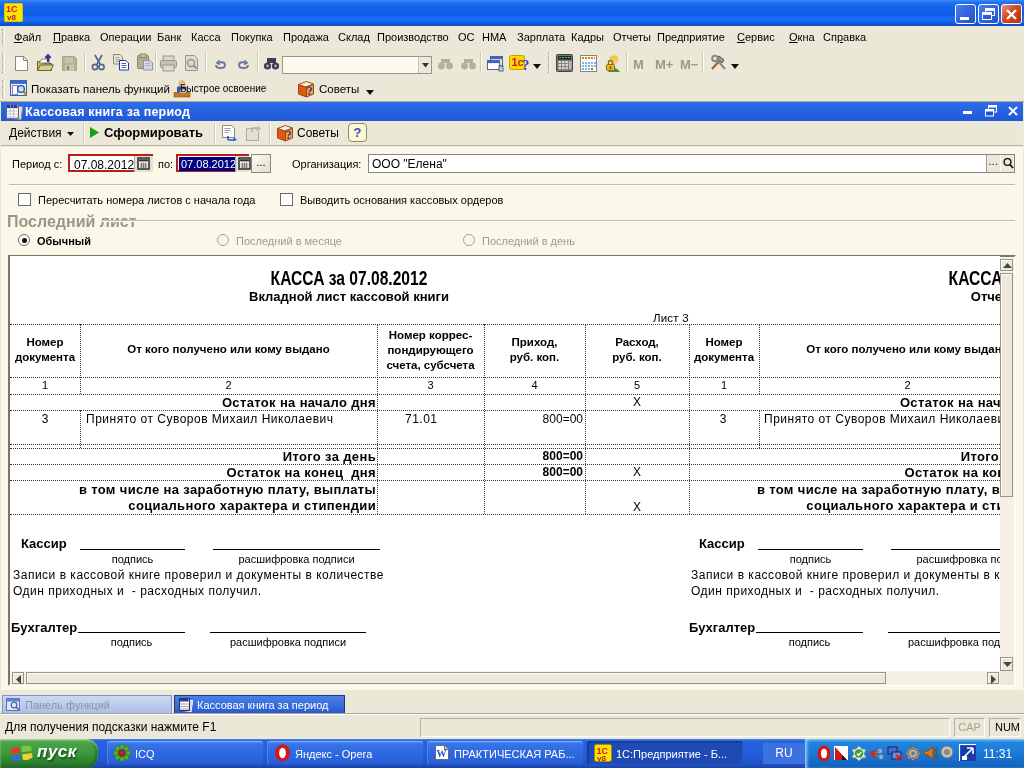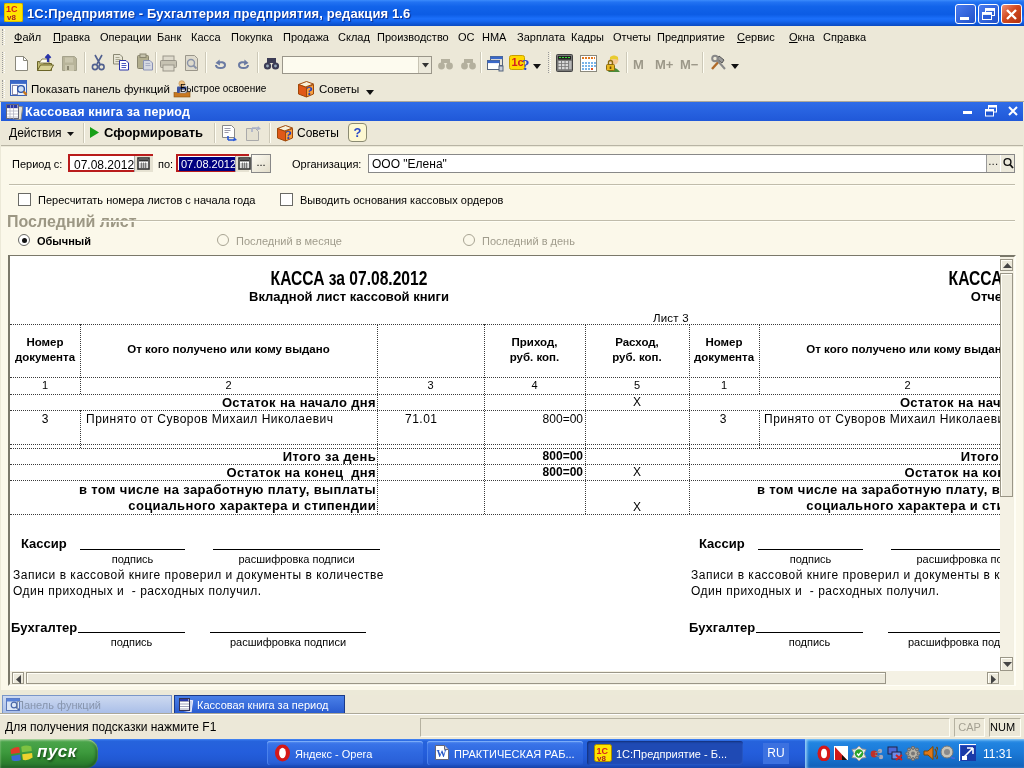--- a/index.html
+++ b/index.html
@@ -43,21 +43,20 @@
 </style></head>
 <body>
 <div id="scr">
 
 <div class="a" id="tbar">
  <svg class="a" style="left:4px;top:3px" width="19" height="19">
         <rect x="0" y="0" width="19" height="19" rx="2" fill="#ffe400" stroke="#b89a00"></rect>
         <text x="2" y="9" font-size="9" font-weight="bold" fill="#d42020" font-family="Liberation Sans">1C</text>
         <text x="3" y="17" font-size="8" font-weight="bold" fill="#a82424" font-family="Liberation Sans">v8</text>
       </svg>
- <div class="a ttl">1С:Предприятие - Бухгалтерия предприятия, редакция 1.6</div>
  <div class="a capbtn" style="left:955px;background:linear-gradient(135deg,#4a7cf0,#2050c8)">
         <div class="a" style="left:4px;top:12px;width:9px;height:3px;background:#fff"></div>
       </div>
  <div class="a capbtn" style="left:978px;background:linear-gradient(135deg,#4a7cf0,#2050c8)">
   <svg class="a" style="left:3px;top:3px" width="13" height="13">
           <rect x="3.5" y="0.5" width="9" height="7" fill="none" stroke="#fff"></rect>
           <rect x="3.5" y="0.5" width="9" height="2.4" fill="#fff"></rect>
           <rect x="0.5" y="4.5" width="9" height="7" fill="#2a5cd8" stroke="#fff"></rect>
           <rect x="0.5" y="4.5" width="9" height="2.4" fill="#fff"></rect>
         </svg>
@@ -422,20 +421,23 @@
 <div class="a dv" style="left:749px;top:68px;height:70px"></div>
 <div class="a dv" style="left:749px;top:154px;height:38px"></div>
 <div class="a rb" style="left:139px;top:11px;width:400px;text-align:center;font-size:20px;transform:scaleX(.78)">КАССА за 07.08.2012</div>
 <div class="a rb" style="left:817px;top:11px;width:400px;text-align:center;font-size:20px;transform:scaleX(.78)">КАССА за 07.08.2012</div>
 <div class="a rb" style="left:139px;top:33px;width:400px;text-align:center;font-size:13px">Вкладной лист кассовой книги</div>
 <div class="a rb" style="left:807px;top:33px;width:400px;text-align:center;font-size:13px">Отчет кассира</div>
 <div class="a rt" style="left:643px;top:56px;font-size:11.5px;letter-spacing:.2px">Лист 3</div>
 <div class="a" style="left:0;top:79px;width:70px;font-size:11.5px;font-weight:bold;text-align:center;line-height:15px;white-space:pre">Номер
 документа</div>
 <div class="a" style="left:70px;top:86px;width:297px;font-size:11.5px;font-weight:bold;text-align:center;line-height:15px;white-space:pre">От кого получено или кому выдано</div>
+<div class="a" style="left:367px;top:72px;width:107px;font-size:11.5px;font-weight:bold;text-align:center;line-height:15px;white-space:pre">Номер коррес-
+пондирующего
+счета, субсчета</div>
 <div class="a" style="left:474px;top:79px;width:101px;font-size:11.5px;font-weight:bold;text-align:center;line-height:15px;white-space:pre">Приход,
 руб. коп.</div>
 <div class="a" style="left:575px;top:79px;width:104px;font-size:11.5px;font-weight:bold;text-align:center;line-height:15px;white-space:pre">Расход,
 руб. коп.</div>
 <div class="a" style="left:679px;top:79px;width:70px;font-size:11.5px;font-weight:bold;text-align:center;line-height:15px;white-space:pre">Номер
 документа</div>
 <div class="a" style="left:749px;top:86px;width:297px;font-size:11.5px;font-weight:bold;text-align:center;line-height:15px;white-space:pre">От кого получено или кому выдано</div>
 <div class="a" style="left:0px;top:123px;width:70px;font-size:11px;text-align:center">1</div>
 <div class="a" style="left:70px;top:123px;width:297px;font-size:11px;text-align:center">2</div>
 <div class="a" style="left:367px;top:123px;width:107px;font-size:11px;text-align:center">3</div>
@@ -517,53 +519,69 @@
 </div>
 
 <div class="a" id="tabs">
  <div class="a" style="left:2px;top:0;width:170px;height:19px;background:linear-gradient(180deg,#cdd9f0,#aabfe8);border:1px solid #7a96c8">
   <svg class="a" style="left:3px;top:2px" width="16" height="15">
           <rect x="0.5" y="0.5" width="13" height="12" fill="#dce6f6" stroke="#5a76b8"></rect>
           <rect x="0.5" y="0.5" width="13" height="3" fill="#5a82d8"></rect>
           <circle cx="8" cy="7" r="2.8" fill="none" stroke="#4a66a8" stroke-width="1.2"></circle>
           <path d="M10 9l3 3" stroke="#4a66a8" stroke-width="1.6"></path>
         </svg>
-  <div class="a" style="left:13px;top:3px;color:#8795ad;font-size:11px">Панель функций</div>
+  <div class="a" style="left:22px;top:3px;color:#8795ad;font-size:11px">Панель функций</div>
  </div>
  <div class="a" style="left:174px;top:0;width:171px;height:19px;background:linear-gradient(180deg,#4a80e8,#2a5cd0);border:1px solid #1a3a88">
   <svg class="a" style="left:3px;top:2px" width="16" height="15">
           <rect x="5" y="2" width="9" height="11" fill="#c8d4ec" stroke="#eef" transform="rotate(8 9 7)"></rect>
           <rect x="1.5" y="0.5" width="10" height="12" fill="#fff" stroke="#335"></rect>
           <path d="M2 3.5h9M2 6h9M2 8.5h9M2 11h9" stroke="#88a" stroke-width=".8"></path>
           <rect x="2" y="1" width="8.5" height="2" fill="#2838a8"></rect>
         </svg>
   <div class="a" style="left:22px;top:3px;color:#fff;font-size:11px">Кассовая книга за период</div>
  </div>
 </div>
 
 <div class="a" id="status">
  <div class="a" style="left:5px;top:5px;font-size:12px">Для получения подсказки нажмите F1</div>
  <div class="a" style="left:420px;top:3px;width:530px;height:19px;border:1px solid;border-color:#b5b1a0 #fffef4 #fffef4 #b5b1a0"></div>
  <div class="a" style="left:954px;top:3px;width:31px;height:19px;border:1px solid;border-color:#b5b1a0 #fffef4 #fffef4 #b5b1a0;color:#a5a193;font-size:11px;text-align:center;line-height:17px">CAP</div>
- <div class="a" style="left:989px;top:3px;width:32px;height:19px;border:1px solid;border-color:#b5b1a0 #fffef4 #fffef4 #b5b1a0;font-size:11px;text-align:left;line-height:17px">NUM</div>
+ <div class="a" style="left:989px;top:3px;width:32px;height:19px;border:1px solid;border-color:#b5b1a0 #fffef4 #fffef4 #b5b1a0;font-size:11px;text-align:right;line-height:17px">NUM</div>
 </div>
 
 <div class="a" id="task">
 
  <div class="a" style="left:0;top:0;width:98px;height:29px;border-radius:0 12px 12px 0;background:linear-gradient(180deg,#7bba7b 0%,#4aa44a 10%,#3d9a3d 45%,#318931 70%,#25702c 100%);box-shadow:inset 0 1px 2px #b8e0a8,inset -2px -1px 3px #1d5a22"></div>
  <svg class="a" style="left:9px;top:3px" width="25" height="23" viewBox="0 0 25 23">
         <g transform="rotate(-7 12 11)">
   <path d="M2 6.5 Q7 3.5 11 5 L11 10.5 L2 10.8z" fill="#e23a2a"></path>
   <path d="M13 4.8 Q18 3.2 23 5.8 L23 10.3 L13 10.4z" fill="#7ec242"></path>
   <path d="M2 12.8 L11 12.5 L11 18 Q7 19.5 2 17z" fill="#3b6ad6"></path>
   <path d="M13 12.4 L23 12.3 L23 17 Q17 20 13 18z" fill="#ecd22e"></path>
  </g>
       </svg>
  <div class="a" style="left:37px;top:3px;color:#fff;font-size:17px;font-weight:bold;font-style:italic;text-shadow:1px 2px 2px #1a4a1a;letter-spacing:.5px">пуск</div>
 
+ <div class="a tbtn" style="left:107px;width:156px">
+  <svg class="a" style="left:6px;top:3px" width="18" height="18">
+          <g fill="#55b426" stroke="#2f7a12" stroke-width=".6">
+            <circle cx="9" cy="2.8" r="2.4"></circle>
+            <circle cx="13.4" cy="4.6" r="2.4"></circle>
+            <circle cx="15.2" cy="9" r="2.4"></circle>
+            <circle cx="13.4" cy="13.4" r="2.4"></circle>
+            <circle cx="9" cy="15.2" r="2.4"></circle>
+            <circle cx="4.6" cy="13.4" r="2.4"></circle>
+            <circle cx="2.8" cy="9" r="2.4"></circle>
+            <circle cx="4.6" cy="4.6" r="2.4"></circle>
+          </g>
+          <circle cx="9" cy="9" r="3" fill="#cc2018" stroke="#7a0c08" stroke-width=".6"></circle>
+        </svg>
+  <div class="a" style="left:28px;top:7px">ICQ</div>
+ </div>
  <div class="a tbtn" style="left:267px;width:156px">
   <svg class="a" style="left:7px;top:3px" width="17" height="18">
           <ellipse cx="8.5" cy="9" rx="7.5" ry="8.5" fill="#d41818"></ellipse>
           <ellipse cx="8.5" cy="9" rx="3.4" ry="5.2" fill="#fff"></ellipse>
         </svg>
   <div class="a" style="left:28px;top:7px">Яндекс - Opera</div>
  </div>
  <div class="a tbtn" style="left:427px;width:156px">
   <svg class="a" style="left:7px;top:3px" width="16" height="17">
           <path d="M1.5 1.5 h9 l4 4 v10 h-13z" fill="#fff" stroke="#667"></path>
@@ -574,21 +592,21 @@
  </div>
  <div class="a tbtn" style="left:587px;width:156px;background:#1f4ab4;box-shadow:inset 1px 1px 2px #123078,inset -1px -1px 1px #2a5ac8">
   <svg class="a" style="left:7px;top:3px" width="18" height="18">
           <rect x="0.5" y="0.5" width="17" height="17" rx="2" fill="#ffe400" stroke="#a88a00"></rect>
           <text x="2.5" y="9.5" font-size="9" font-weight="bold" fill="#d42020" font-family="Liberation Sans">1C</text>
           <text x="3" y="16.5" font-size="8" font-weight="bold" fill="#a82424" font-family="Liberation Sans">v8</text>
         </svg>
   <div class="a" style="left:29px;top:7px">1С:Предприятие - Б...</div>
  </div>
 
- <div class="a" style="left:763px;top:4px;width:26px;height:21px;background:#3c71e0;color:#fff;font-size:12px;text-align:center;line-height:21px">RU</div>
+ <div class="a" style="left:763px;top:4px;width:42px;height:21px;background:#3c71e0;color:#fff;font-size:12px;text-align:center;line-height:21px">RU</div>
 
  <div class="a" style="left:805px;top:0;width:219px;height:29px;background:linear-gradient(180deg,#3ba0f0 0%,#2286e2 8%,#1b7ad8 45%,#156dc8 75%,#1260b8 100%);box-shadow:inset 2px 1px 3px #9ad0f8"></div>
  <svg class="a" style="left:817px;top:6px" width="13" height="16">
         <ellipse cx="7" cy="8.5" rx="6.5" ry="8" fill="#d41818"></ellipse>
         <ellipse cx="7" cy="8.5" rx="3" ry="4.8" fill="#fff"></ellipse>
       </svg>
  <svg class="a" style="left:834px;top:7px" width="14" height="14">
         <rect x="0" y="0" width="15" height="15" fill="#fff"></rect>
         <path d="M1 14 L1 1 L13 14z" fill="#d01818"></path>
         <path d="M8 9l5 5H8z" fill="#111"></path>

